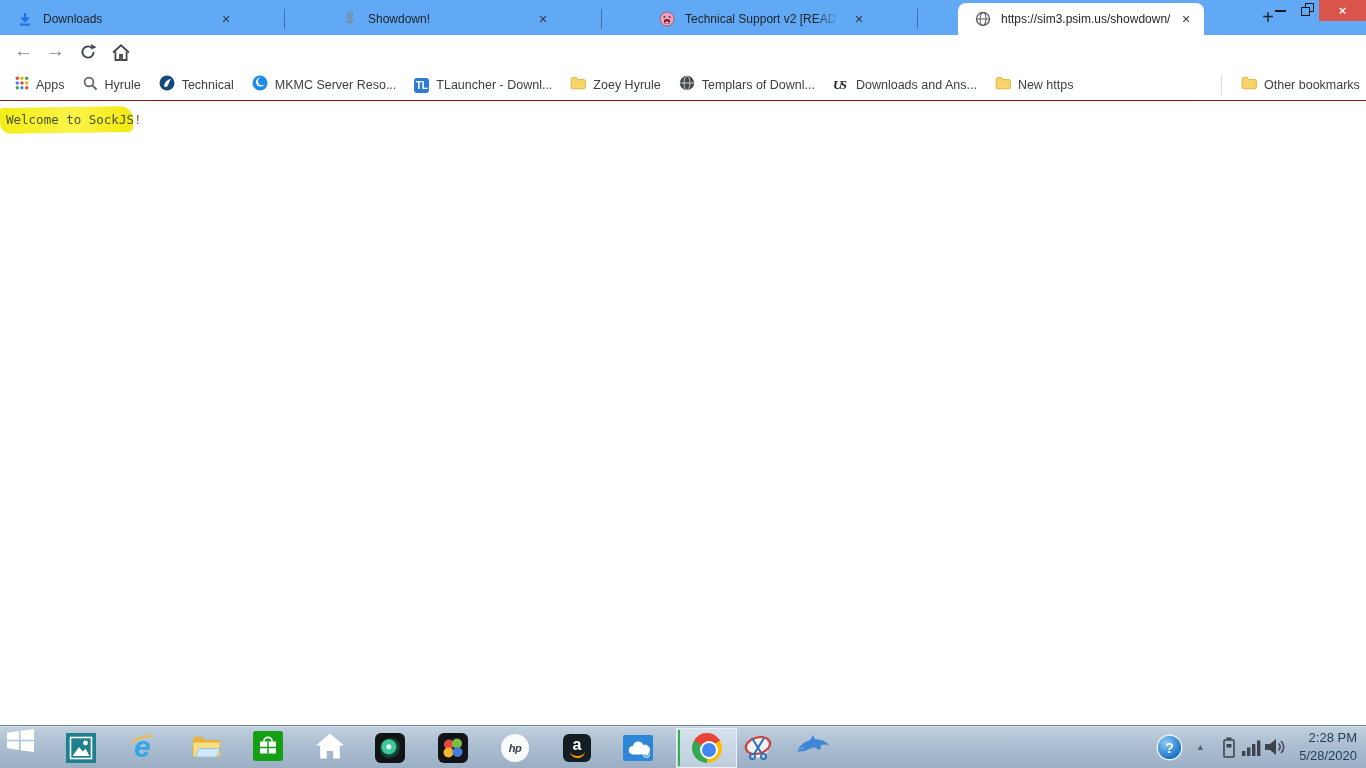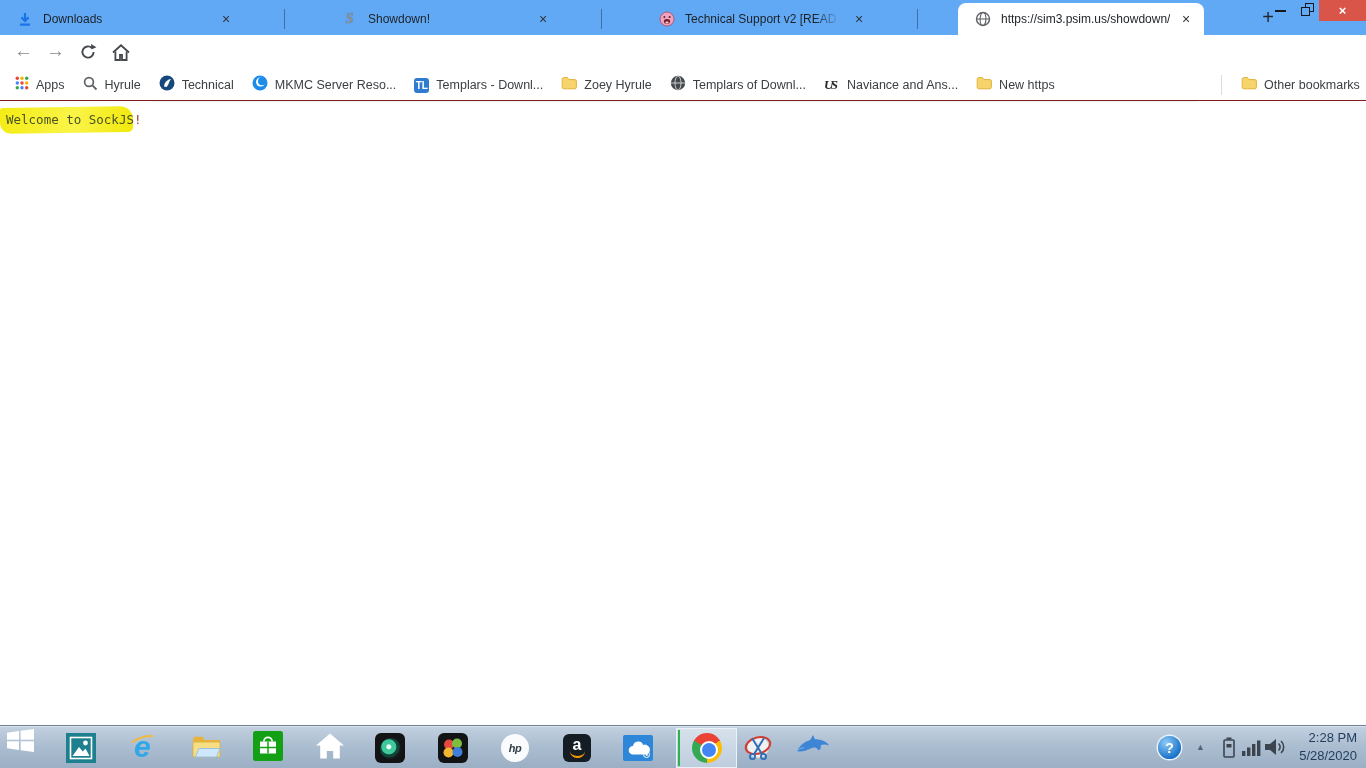--- a/index.html
+++ b/index.html
@@ -286,21 +286,21 @@
               <circle cx="8" cy="8" r="7.5" fill="#1B8CEB"></circle>
               <circle cx="8.6" cy="7" r="4.6" fill="#fff"></circle>
               <circle cx="10" cy="6.2" r="4" fill="#1B8CEB"></circle>
             </svg>
         </span>
         <span class="bm-label">MKMC Server Reso...</span>
       </div>
 
       <div class="bm">
         <span class="tl-badge">TL</span>
-        <span class="bm-label">Templars - Downl...</span>
+        <span class="bm-label">TLauncher - Downl...</span>
       </div>
 
       <div class="bm">
         <span>
           <svg width="16" height="14">
               <path d="M1.2,3.2 q0,-1.6 1.6,-1.6 h3.6 l1.6,2 h5.8 q1.6,0 1.6,1.6 v6 q0,1.6 -1.6,1.6 H2.8 q-1.6,0 -1.6,-1.6 Z" fill="#F6D46B" stroke="#E0B23C" stroke-width="1"></path>
             </svg>
         </span>
         <span class="bm-label">Zoey Hyrule</span>
       </div>
@@ -311,21 +311,21 @@
               <circle cx="8" cy="8" r="7.2" fill="#45484C"></circle>
               <ellipse cx="8" cy="8" rx="3" ry="7" fill="none" stroke="#C9CCCF" stroke-width="1"></ellipse>
               <path d="M1,8 h14" stroke="#C9CCCF" stroke-width="1"></path>
             </svg>
         </span>
         <span class="bm-label">Templars of Downl...</span>
       </div>
 
       <div class="bm">
         <span class="us-badge">US</span>
-        <span class="bm-label">Naviance and Ans...</span>
+        <span class="bm-label">Downloads and Ans...</span>
       </div>
 
       <div class="bm">
         <span>
           <svg width="16" height="14">
               <path d="M1.2,3.2 q0,-1.6 1.6,-1.6 h3.6 l1.6,2 h5.8 q1.6,0 1.6,1.6 v6 q0,1.6 -1.6,1.6 H2.8 q-1.6,0 -1.6,-1.6 Z" fill="#F6D46B" stroke="#E0B23C" stroke-width="1"></path>
             </svg>
         </span>
         <span class="bm-label">New https</span>
       </div>

